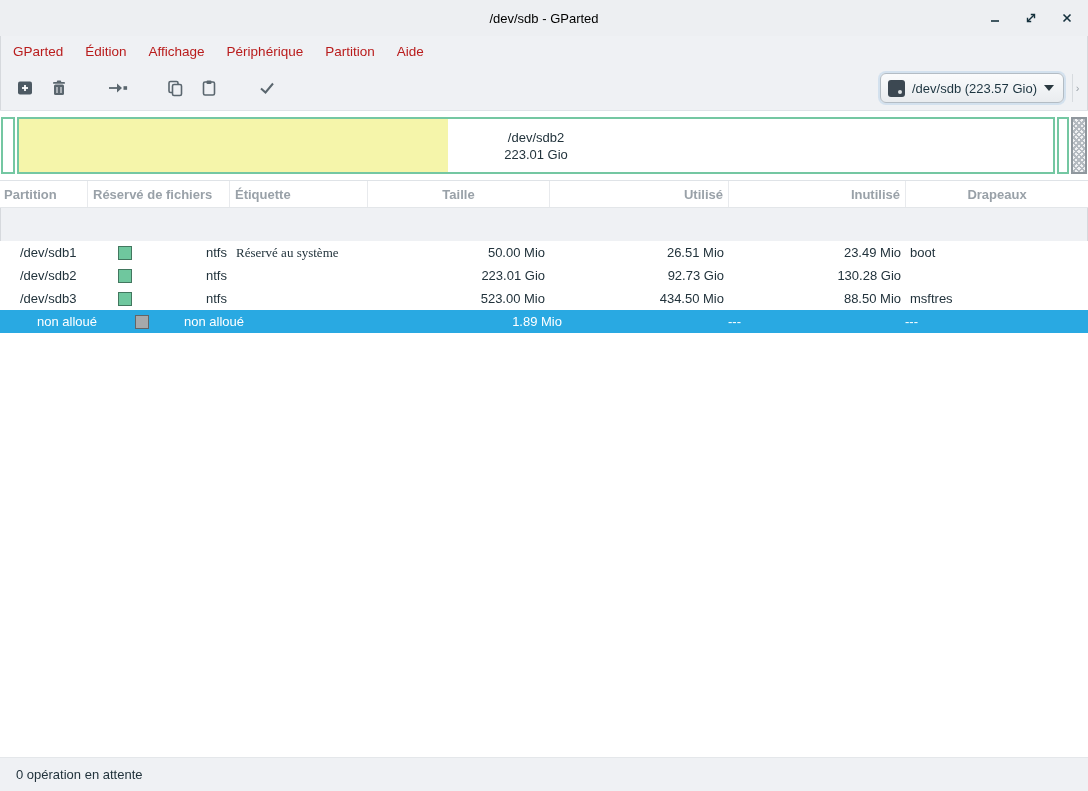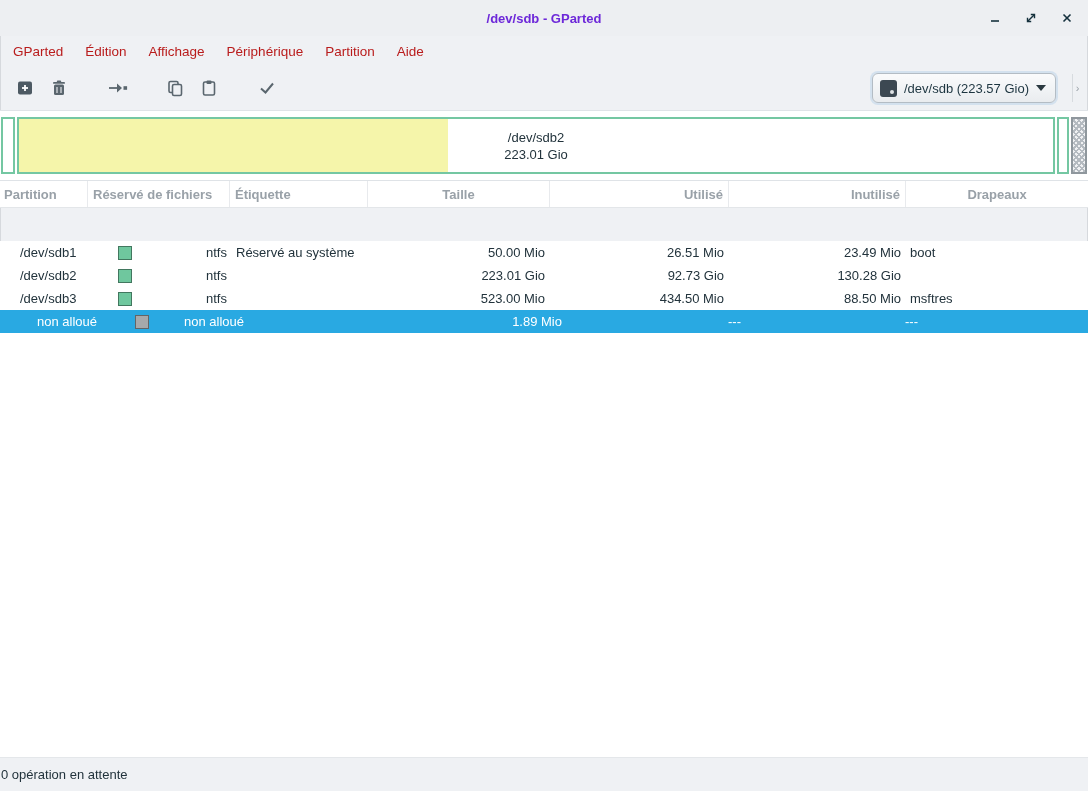--- a/index.html
+++ b/index.html
@@ -8,37 +8,37 @@
     font-family:"Liberation Sans", sans-serif;
     background:#eff1f4;
     color:#22333c;
     overflow:hidden;
     font-size:13px;
   }
   .window { width:1088px; height:791px; display:flex; flex-direction:column; background:#eff1f4; box-shadow:inset 0 0 0 1px #d6d9dd; }
 
   
   .titlebar { height:36px; position:relative; display:flex; align-items:center; justify-content:center; background:#edeff2; flex:0 0 auto; }
-  .titlebar .title { font-weight:bold; color:#6d28d9; font-size:13px; }
+  .titlebar .title { font-weight:normal; color:#000000; font-size:13px; }
   .win-controls { position:absolute; right:8px; top:0; height:36px; display:flex; align-items:center; gap:10px; }
   .win-btn { width:26px; height:26px; display:flex; align-items:center; justify-content:center; border-radius:50%; cursor:default; }
   .win-btn svg { display:block; }
 
   
   .menubar { height:30px; display:flex; align-items:center; padding-left:2px; flex:0 0 auto; }
   .menu-item { padding:4px 11px; color:#b91c1c; font-size:13.5px; border-radius:4px; }
 
   
   .toolbar { height:44px; display:flex; align-items:center; padding:0 6px 0 8px; flex:0 0 auto; }
   .tool-btn { width:34px; height:32px; display:flex; align-items:center; justify-content:center; border-radius:4px; }
   .tool-gap { width:24px; }
   .toolbar .spacer { flex:1; }
   .device-combo {
     display:flex; align-items:center; gap:7px;
-    height:30px; padding:0 9px 0 7px; margin-right:16px;
+    height:30px; padding:0 9px 0 7px; margin-right:8px;
     background:linear-gradient(#fafbfc,#e9ecef);
     border:1px solid #b3bcc4; border-radius:6px;
     box-shadow:0 0 0 2px rgba(160,195,225,.35);
     color:#1d3540; font-size:13px;
   }
   .drive-icon { width:17px; height:17px; background:#3c4852; border-radius:3px; position:relative; }
   .drive-icon::after { content:""; position:absolute; right:3px; bottom:3px; width:4px; height:4px; border-radius:50%; background:#dfe3e6; }
   .combo-caret { width:0; height:0; border-left:5px solid transparent; border-right:5px solid transparent; border-top:6px solid #2a3940; }
   .toolbar-overflow { width:10px; height:28px; border-left:1px solid #d7dbdf; display:flex; align-items:center; justify-content:center; color:#9aa2a8; font-size:11px; }
 
@@ -67,26 +67,26 @@
   .th-used, .th-unused { justify-content:flex-end; }
 
   .table-body { background:#fff; flex:1; overflow:hidden;margin-top:33px; }
   .row { height:23px; align-items:center; }
   .row.selected { background:#29a9e2; color:#ffffff;padding-left:17px; }
   .cell { height:23px; display:flex; align-items:center; padding:0 5px; white-space:nowrap; overflow:hidden; }
   .c-part { padding-left:20px; }
   .c-fs { padding-left:30px; padding-right:3px; gap:22px; }
   .c-fs .fs-text { flex:1; text-align:right; }
   .swatch { width:14px; height:14px; border:1px solid rgba(0,0,0,.4); flex:0 0 auto; }
-  .c-label { padding-left:6px; }
+  .c-label { padding-left:6px;font-family:Liberation Serif, serif; }
   .c-size, .c-used, .c-unused { justify-content:flex-end; padding-right:5px; }
   .c-flags { padding-left:4px; }
 
   
-  .statusbar { height:34px; background:#eff1f4; display:flex; align-items:center; padding-left:1px; flex:0 0 auto; border-top:1px solid #e4e7ea; color:#22333c; }
+  .statusbar { height:34px; background:#eff1f4; display:flex; align-items:center; padding-left:16px; flex:0 0 auto; border-top:1px solid #e4e7ea; color:#22333c; }
 </style>
 </head>
 <body>
 
 <div class="window">
 
   <div class="titlebar">
     <div class="title">/dev/sdb - GParted</div>
     <div class="win-controls">
       <div class="win-btn">

